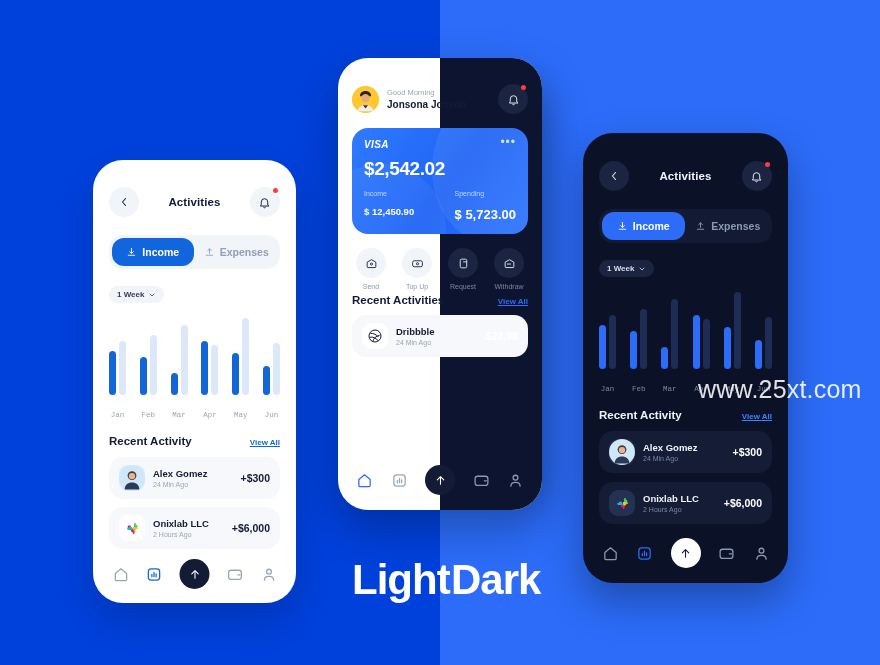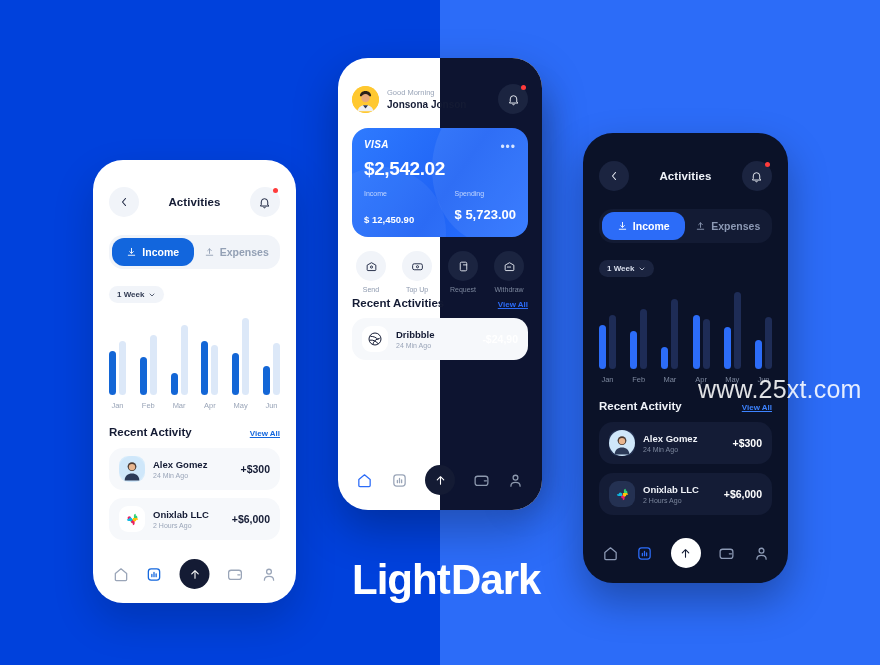--- a/index.html
+++ b/index.html
@@ -81,21 +81,21 @@
   .chip {
     display: inline-flex; align-items: center; gap: 4px;
     padding: 4px 8px; border-radius: 9px; font-size: 8px; font-weight: bold;
   }
 
   
   .chart { position: relative; }
   .bars { display: flex; align-items: flex-end; justify-content: space-between; height: 80px; }
   .grp { display: flex; align-items: flex-end; gap: 3px; }
   .bar { width: 7px; border-radius: 4px; }
-  .xaxis { display: flex; justify-content: space-between; margin-top: 6px; }
+  .xaxis { display: flex; justify-content: space-between; margin-top: 16px; font-family: Liberation Mono, monospace; }
   .xaxis span { font-size: 7.5px; width: 17px; text-align: center; }
 
   .sec-hdr { display: flex; align-items: baseline; justify-content: space-between; }
   .sec-title { font-size: 11.5px; font-weight: bold; }
   .sec-link { font-size: 8px; font-weight: bold; text-decoration: underline; }
 
   .act-row {
     display: flex; align-items: center; gap: 8px;
     border-radius: 14px; padding: 8px 10px;
   }
@@ -338,29 +338,29 @@
         <div class="circ-btn" style="background:#1B2440;">
           <svg viewBox="0 0 24 24" width="13" height="13" fill="none" stroke="#E6EAF2" stroke-width="1.8" stroke-linecap="round" stroke-linejoin="round">
               <path d="M18 16v-5a6 6 0 1 0-12 0v5l-1.5 2.5h15z"></path>
               <path d="M10 20.5a2.2 2.2 0 0 0 4 0"></path>
             </svg>
           <span class="dot-red"></span>
         </div>
       </div>
 
       <div class="visa-card" style="margin-top:14px;padding:11px 12px 12px 12px;">
-        <div style="display:flex;align-items:flex-end;justify-content:space-between;position:relative;z-index:2;">
+        <div style="display:flex;align-items:flex-start;justify-content:space-between;position:relative;z-index:2;">
           <div style="font-size:10px;font-weight:bold;font-style:italic;color:#fff;letter-spacing:.4px;">VISA</div>
           <div style="color:#D6E4FF;font-size:12px;line-height:6px;letter-spacing:1px;">•••</div>
         </div>
         <div style="position:relative;z-index:2;margin-top:8px;font-size:19px;font-weight:bold;color:#fff;letter-spacing:-.4px;">$2,542.02</div>
         <div style="position:relative;z-index:2;display:flex;justify-content:space-between;margin-top:10px;">
           <div>
             <div style="font-size:7px;color:#C3D7FF;">Income</div>
-            <div style="font-size:9.5px;font-weight:bold;color:#fff;margin-top:17px;">$ 12,450.90</div>
+            <div style="font-size:9.5px;font-weight:bold;color:#fff;margin-top:9px;">$ 12,450.90</div>
           </div>
           <div>
             <div style="font-size:7px;color:#C3D7FF;">Spending</div>
             <div style="font-size:13px;font-weight:bold;color:#fff;margin-top:10px;">$ 5,723.00</div>
           </div>
         </div>
       </div>
 
       <div class="quick" style="margin-top:14px;">
         <div class="quick-item">

